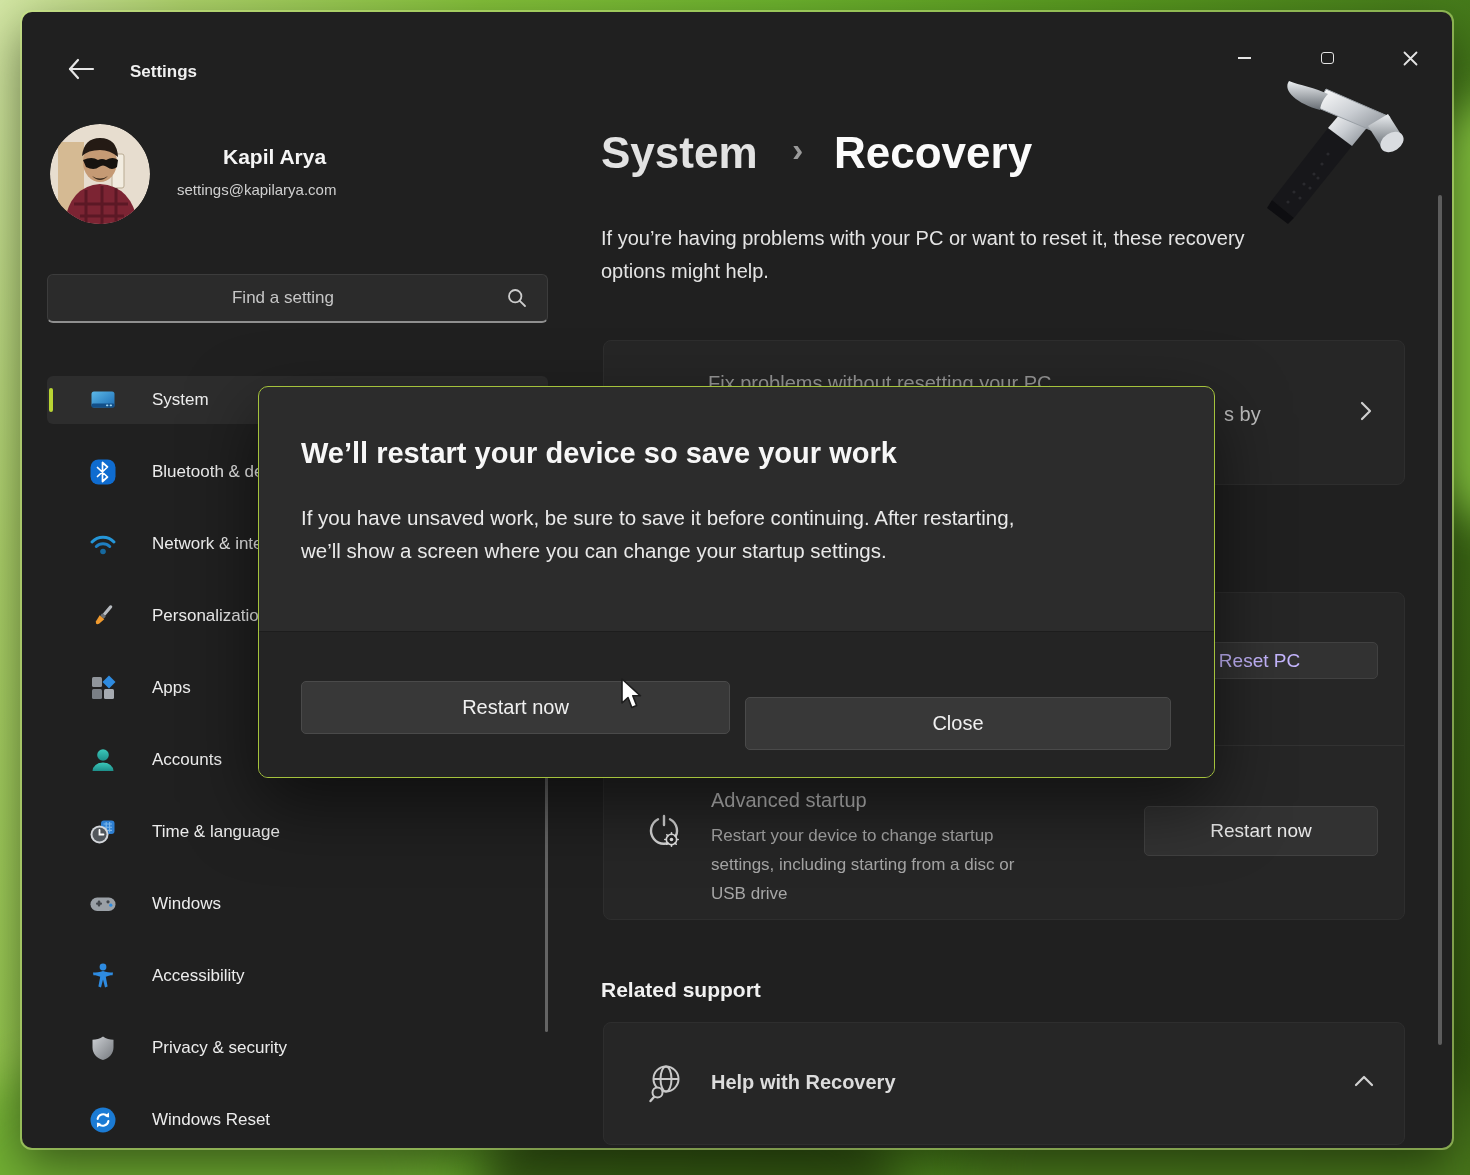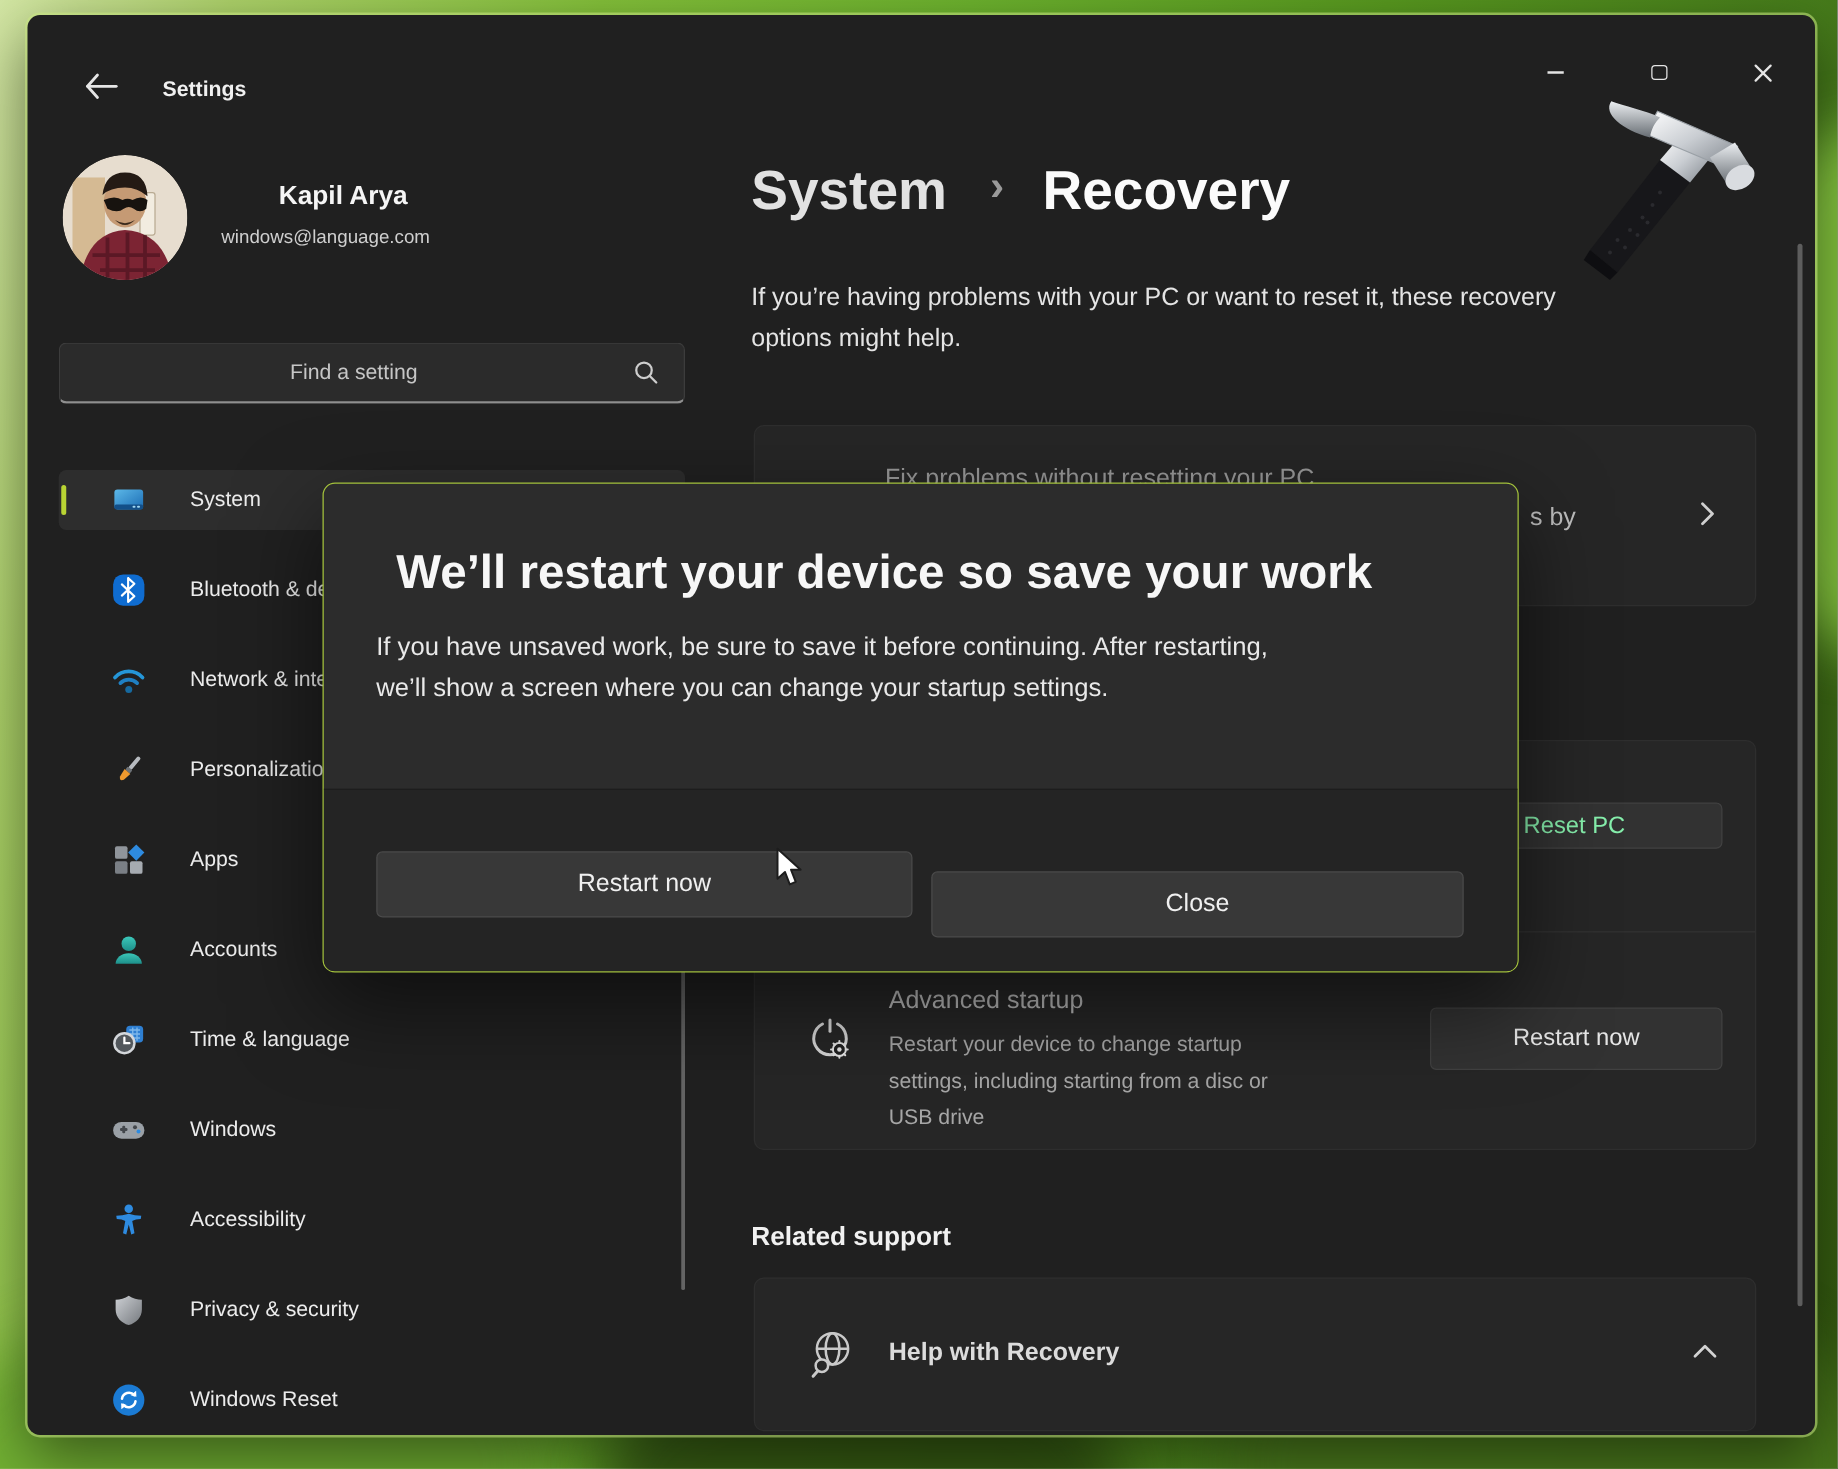--- a/index.html
+++ b/index.html
@@ -61,39 +61,39 @@
   .card { position:absolute; left:581px; width:802px; background:#262626; border-radius:8px; border:1px solid #2e2e2e; }
   .card-fix { top:328px; height:145px; cursor:pointer; }
   .fix-title { position:absolute; left:104px; top:31px; font-size:20px; color:#989898; white-space:nowrap; }
   .fix-frag { position:absolute; left:620px; top:62px; font-size:20px; color:#bdbdbd; }
   .card-chevron { position:absolute; right:32px; top:60px; }
 
   .card-group { top:580px; height:328px; }
   .group-divider { position:absolute; left:0; top:152px; width:100%; height:1px; background:rgba(255,255,255,.06); }
   .btn { position:absolute; border-radius:5px; background:#323232; border:1px solid #414141;
     display:flex; align-items:center; justify-content:center; font-size:19px; color:#d9d9d9; cursor:pointer; }
-  .btn-reset { left:537px; top:49px; width:237px; height:37px; color:#86efac;text-align:center; }
+  .btn-reset { left:537px; top:49px; width:237px; height:37px; color:#c4b5fd;text-align:center; }
   .adv-icon { position:absolute; left:42px; top:220px; width:36px; height:36px; }
   .adv-title { position:absolute; left:107px; top:196px; font-size:20px; color:#b8b8b8; }
   .adv-desc { position:absolute; left:107px; top:228px; width:420px; font-size:17px; line-height:29px; color:#a6a6a6; }
   .btn-advrestart { left:540px; top:213px; width:234px; height:50px; color:#e6e6e6; }
 
   .related-heading { position:absolute; left:579px; top:966px; font-size:21px; font-weight:700; color:#f1f1f1; }
   .card-help { top:1010px; height:123px; cursor:pointer;font-weight:bold; }
   .help-icon { position:absolute; left:44px; top:40px; width:36px; height:40px; }
   .help-label { position:absolute; left:107px; top:48px; font-size:20px; color:#dcdcdc; }
   .help-chevron { position:absolute; right:30px; top:52px; }
 
   .main-scrollbar { position:absolute; left:1416px; top:183px; width:4px; height:850px; background:#5d5d5d; border-radius:2px; cursor:pointer; }
 
   
   .dialog { position:absolute; left:258px; top:386px; width:957px; height:392px; z-index:5;
     background:#2c2c2c; border:1.5px solid #a4c23c; border-radius:10px; overflow:hidden;
     box-shadow:0 26px 70px rgba(0,0,0,.55); }
-  .dialog-title { position:absolute; left:58px; top:50px; font-size:38px; font-weight:700; color:#f7f7f7; white-space:nowrap; }
+  .dialog-title { position:absolute; left:42px; top:50px; font-size:29px; font-weight:700; color:#f7f7f7; white-space:nowrap; }
   .dialog-body { position:absolute; left:42px; top:114px; font-size:20.5px; line-height:33px; color:#e9e9e9; }
   .dialog-footer { position:absolute; left:0; bottom:0; width:100%; height:146px; background:#242424; border-top:1px solid #1d1d1d; }
   .dlg-btn { position:absolute; top:49px; height:53px; border-radius:5px; background:#383838; border:1px solid #4a4a4a;
     display:flex; align-items:center; justify-content:center; font-size:20px; color:#f0f0f0; cursor:pointer; }
   .dlg-primary { left:42px; width:429px; }
   .dlg-secondary { left:486px; width:426px;margin-top:16px; }
 
   .hammer { position:absolute; left:1262px; top:80px; z-index:4; }
   .cursor { position:absolute; left:620px; top:678px; z-index:10; pointer-events:none; }
 
@@ -142,21 +142,21 @@
         <rect x="62" y="30" width="12" height="34" rx="2" fill="#f2ece0" stroke="#b9ab93"></rect>
         <path d="M14 100 Q20 62 50 60 Q82 62 88 100 Z" fill="#7c2433"></path>
         <path d="M24 80 L78 80 M30 92 L74 92 M36 66 L36 100 M52 62 L52 100 M66 64 L66 100" stroke="#4e1520" stroke-width="3" opacity=".7"></path>
         <ellipse cx="50" cy="38" rx="17" ry="20" fill="#c59a74"></ellipse>
         <path d="M32 32 Q34 14 50 14 Q67 14 68 33 Q60 26 50 26 Q38 26 32 32 Z" fill="#241a14"></path>
         <path d="M33 36 Q42 32 48 36 Q52 34 56 36 Q63 32 68 36 L67 43 Q62 47 57 43 Q53 40 49 43 Q44 47 36 43 Z" fill="#17130f"></path>
         <path d="M42 52 Q50 57 58 52 Q54 56 50 56 Q46 56 42 52 Z" fill="#3a2a1c"></path>
       </svg>
     </div>
     <div class="user-name">Kapil Arya</div>
-    <div class="user-email">windows@language.com</div>
+    <div class="user-email">settings@kapilarya.com</div>
 
     <div class="search-box">
       <input type="text" placeholder="Find a setting" style="">
       <svg class="search-glyph" width="20" height="20" viewBox="0 0 20 20">
         <circle cx="8.2" cy="8.2" r="6.2" fill="none" stroke="#cdcdcd" stroke-width="1.8"></circle>
         <path d="M12.8 12.8 L18 18" stroke="#cdcdcd" stroke-width="1.8" stroke-linecap="round"></path>
       </svg>
     </div>
 
     <div class="nav-item selected" style="top:364px">

